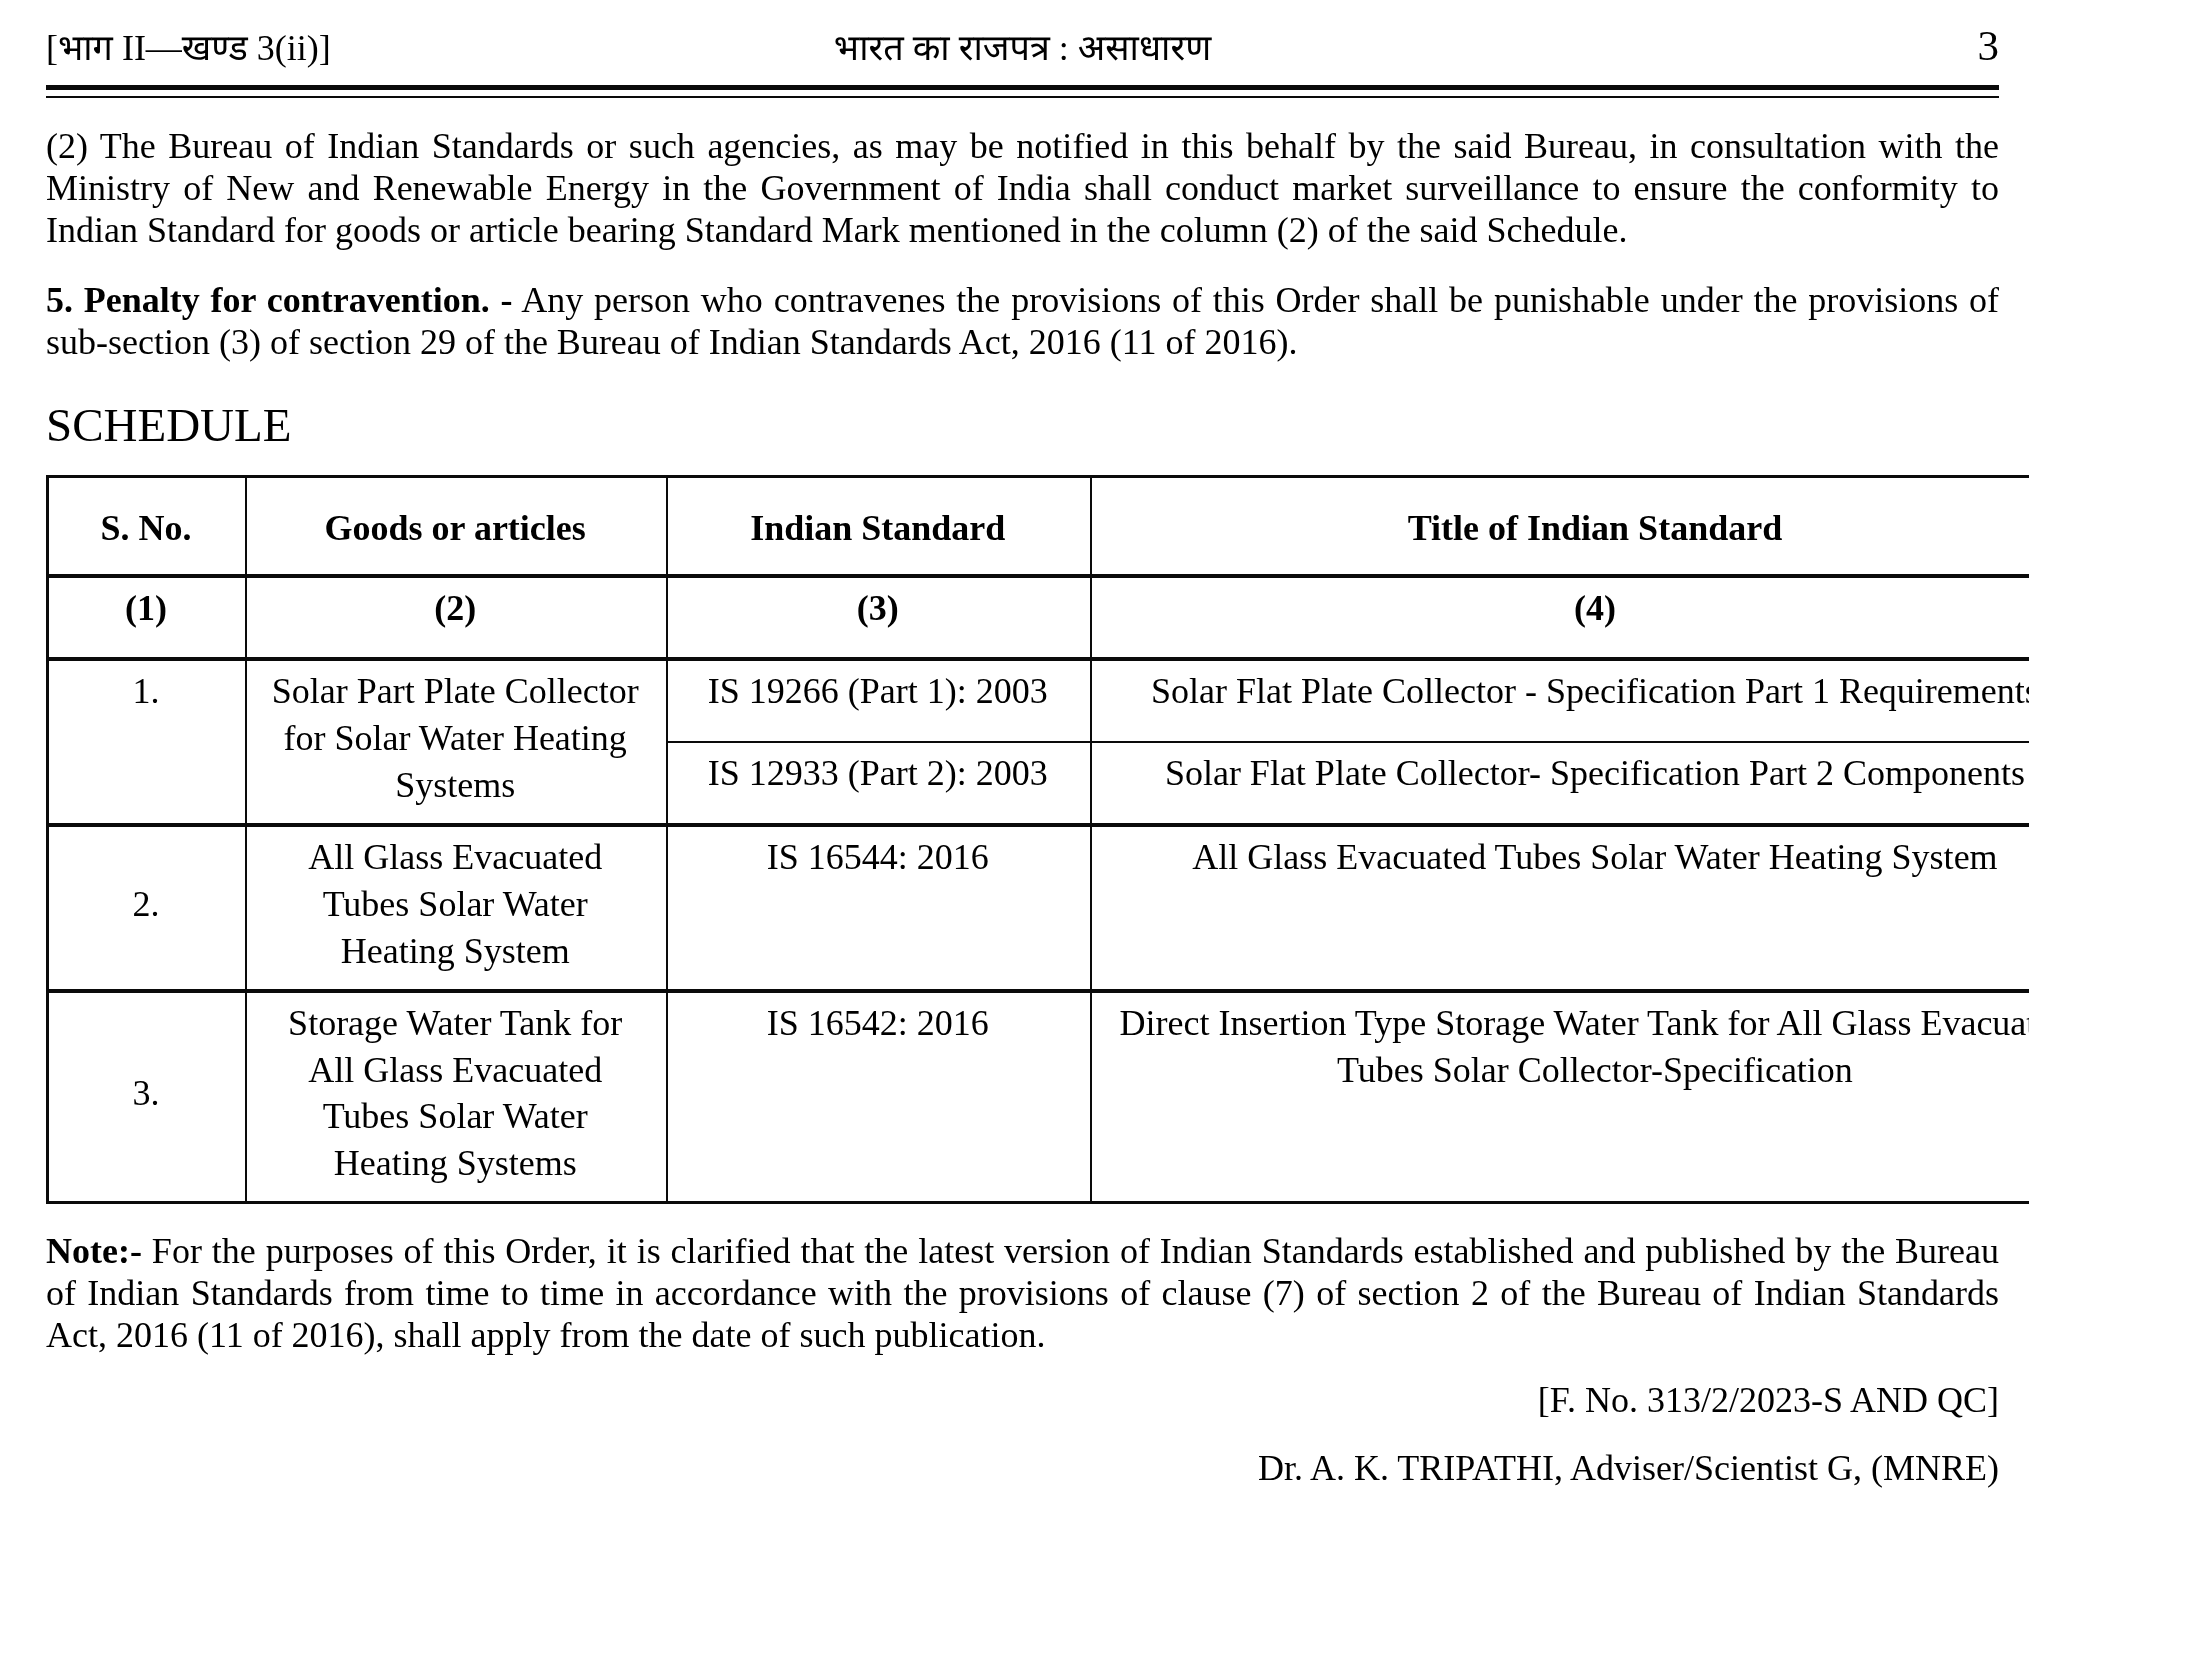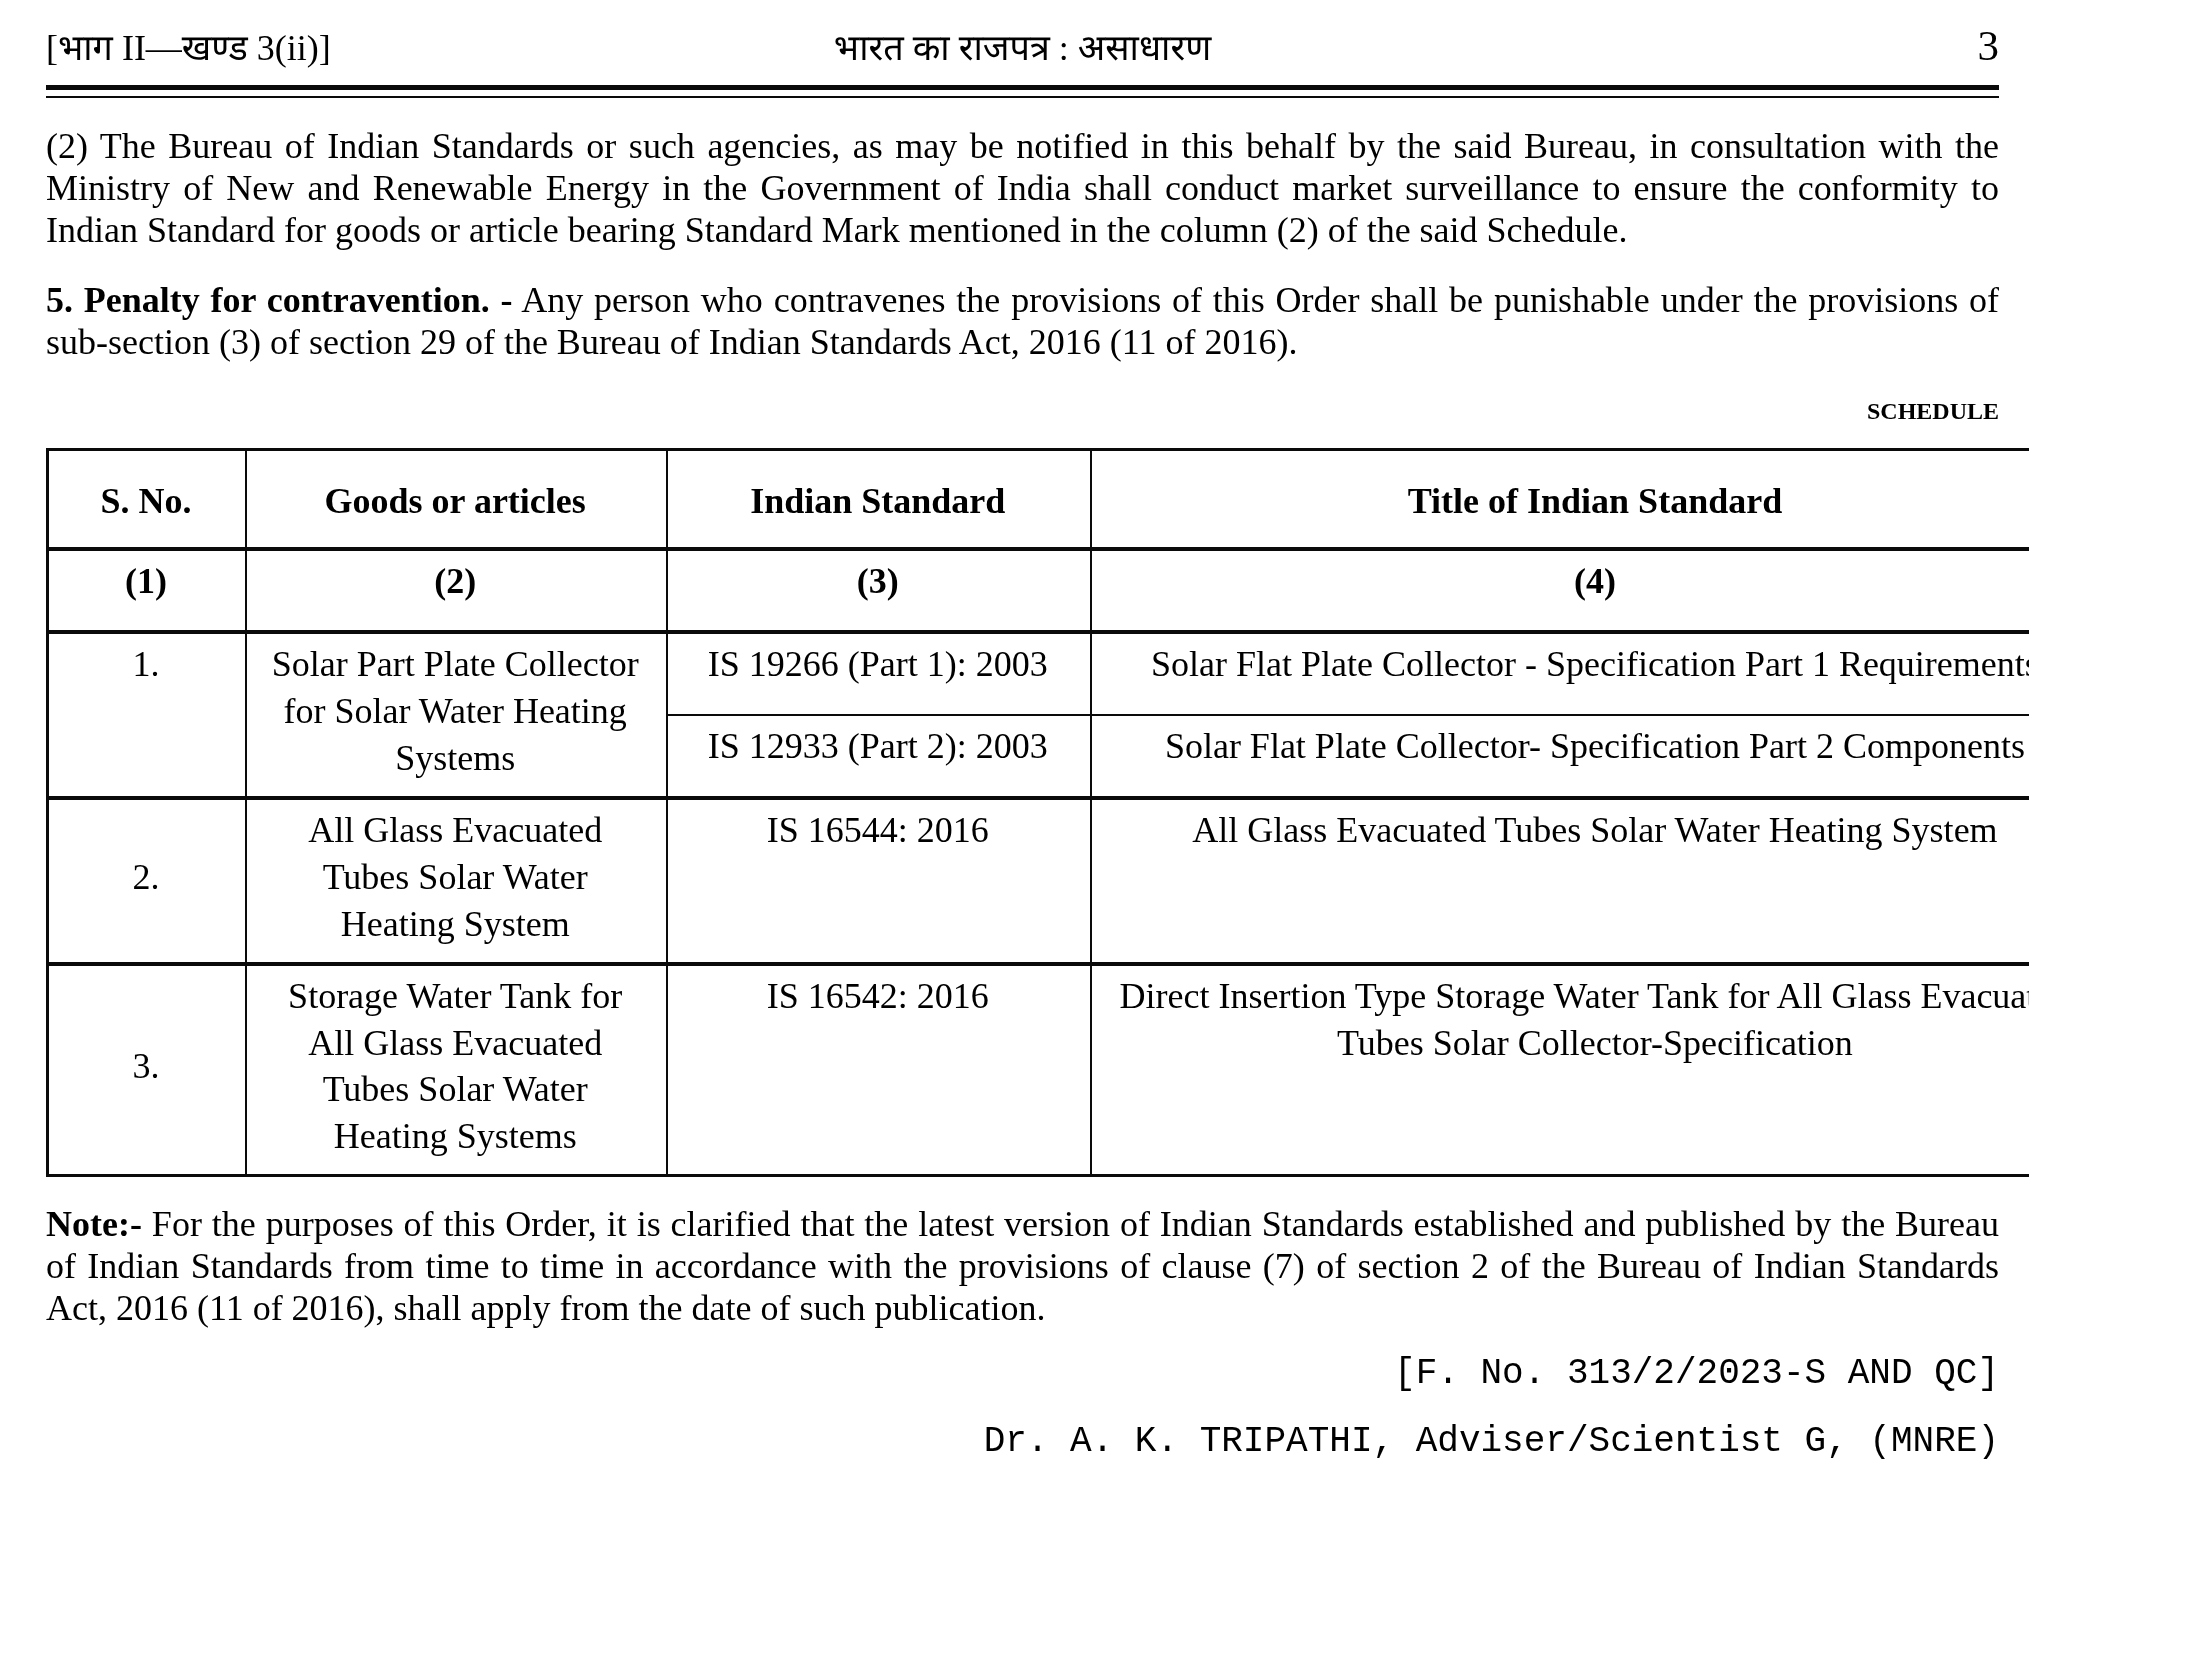--- a/index.html
+++ b/index.html
@@ -30,22 +30,22 @@
     border-bottom: 2.7px solid #0a0a0a;
   }
   
   .para {
     font-size: 36px; line-height: 1.16;
     text-align: justify;
     margin: 28.5px 0 0 0;
   }
   .bold { font-weight: bold; }
   .schedule-title {
-    text-align: right; font-weight: bold;
-    font-size: 24px; margin-top: 34px;
+    text-align: left; font-weight: normal;
+    font-size: 47px; margin-top: 34px;
   }
   
   table.schedule {
     border-collapse: collapse;
     margin-top: 23px;
     width: 2055px;
     table-layout: fixed;
   }
   table.schedule col.c1 { width: 198px; }
   table.schedule col.c2 { width: 421px; }
@@ -65,21 +65,20 @@
   table.schedule tr.num-row td  { font-weight: bold; padding-bottom: 25px; }
   table.schedule tr.major td { border-top-width: 4.5px; }
   table.schedule td.center { text-align: center; }
   table.schedule td.v-mid { vertical-align: middle; }
   
   .note { margin-top: 27px; }
   .right-line {
     font-size: 36px; line-height: 1.16;
     text-align: right;
     margin-top: 23px;
-    font-family: Liberation Mono, monospace;
   }
   .right-line.sig { margin-top: 27px; }
 </style>
 </head>
 <body>
 
 <div class="page">
 
   <div class="header-bar">
     <div class="header-left">[भाग II—खण्ड  3(ii)]</div>

